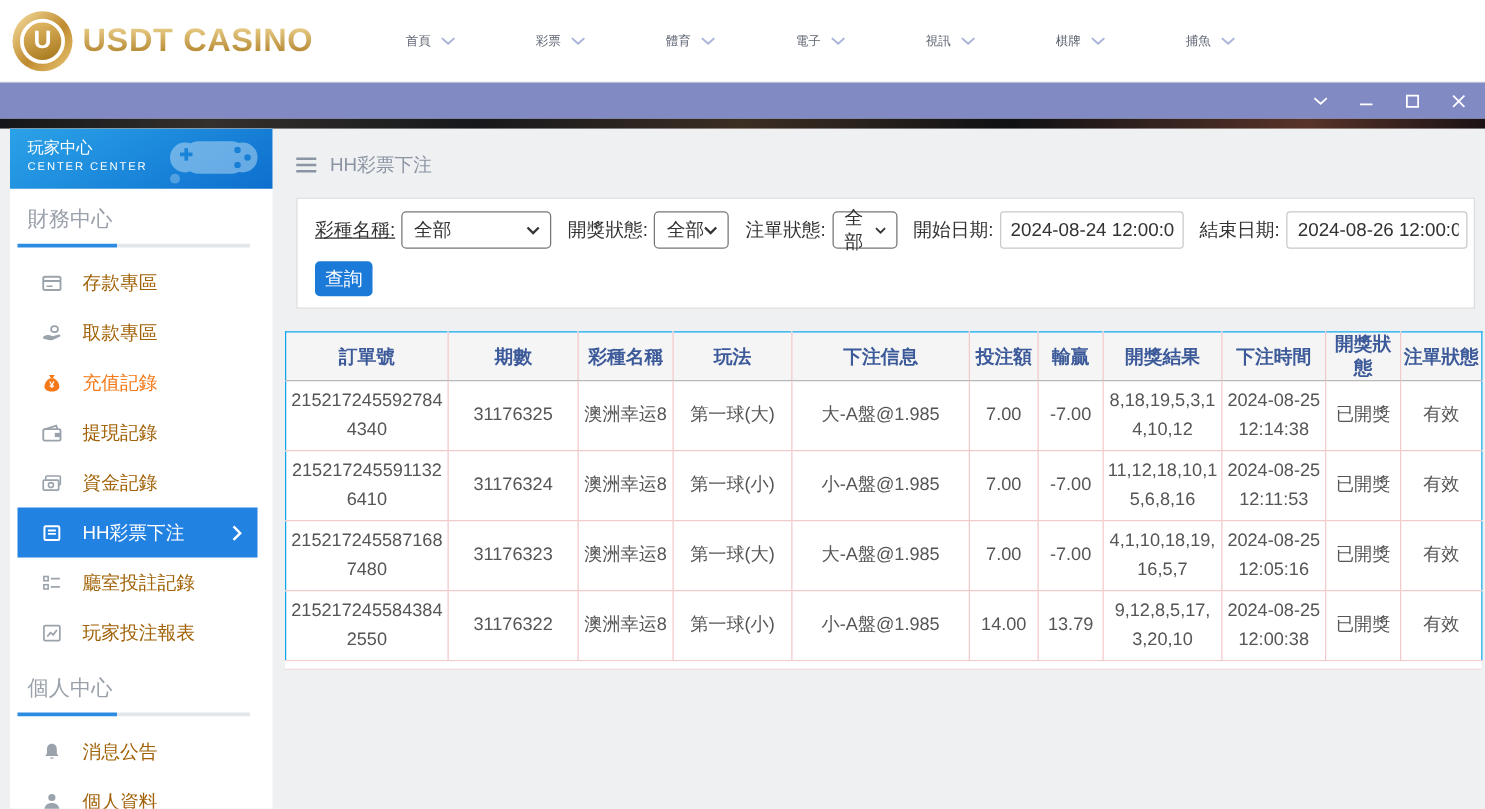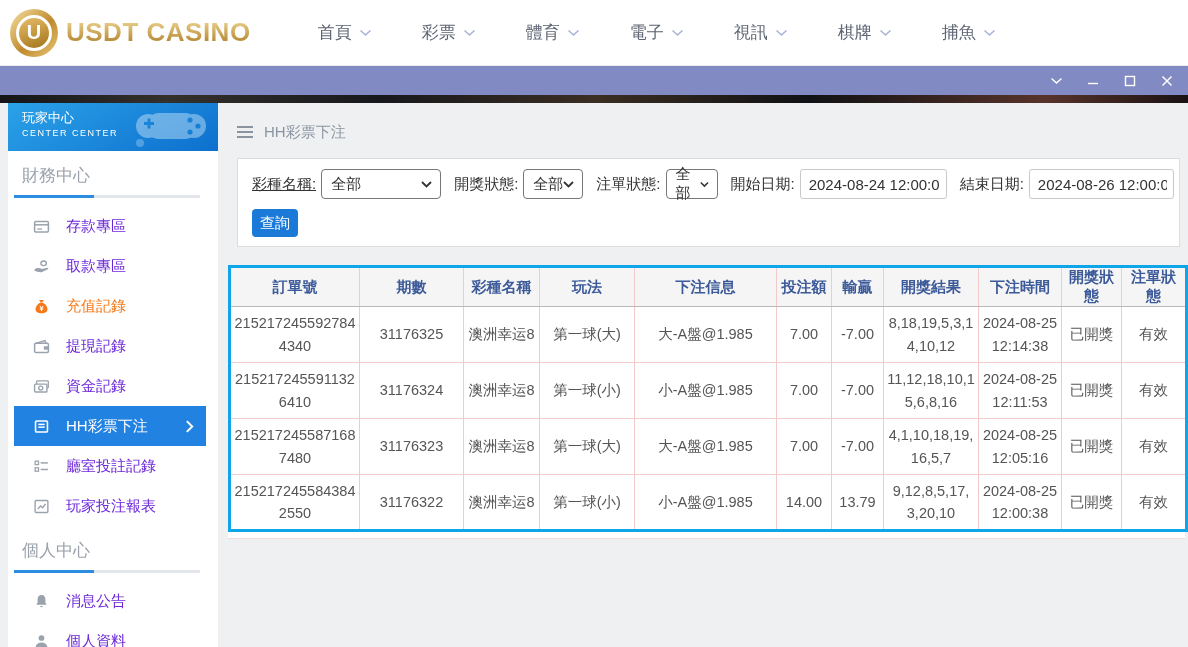--- a/index.html
+++ b/index.html
@@ -14,21 +14,21 @@
           display: flex; align-items: center; justify-content: center; flex: none; }
   .coin-inner { width: 36px; height: 36px; border-radius: 50%; border: 3px solid #fff;
           background: linear-gradient(160deg, #e7bd6b, #a37418);
           color: #fff; font-weight: 800; font-size: 20px;
           display: flex; align-items: center; justify-content: center; }
   .logo-text { font-size: 26px; font-weight: 700; letter-spacing: 0.5px;
           background: linear-gradient(180deg, #ecd28d 10%, #b3852f 85%);
           -webkit-background-clip: text; background-clip: text; color: transparent; }
   .mainmenu { display: flex; margin-left: 42px; }
   .nav-item { width: 104px; display: flex; align-items: center; justify-content: center; gap: 7px;
-          color: #5d6472; font-size: 17px; cursor: pointer; height: 66px; }
+          color: #5d6472; font-size: 10px; cursor: pointer; height: 66px; }
 
   
   .titlebar { height: 29px; background: #828ac4; display: flex; align-items: center;
           justify-content: flex-end; gap: 15px; padding-right: 10px; }
   .win-btn { width: 22px; height: 22px; display: flex; align-items: center; justify-content: center; cursor: pointer; }
 
   .darkstrip { height: 8px;
      background: linear-gradient(90deg,#141518 0%,#34302c 14%,#17181c 32%,#3b2e23 50%,#101114 68%,#58332a 88%,#1a1214 100%); }
 
   
@@ -38,21 +38,21 @@
   .sidebar { width: 210px; margin-left: 8px; background: #fff; flex: none; }
   .sb-header { height: 48px; background: linear-gradient(150deg, #2ba2e8 0%, #0d6fce 100%);
           color: #fff; padding: 6px 0 0 14px; position: relative; overflow: hidden; }
   .sb-title { font-size: 13px; }
   .sb-sub { font-size: 9px; letter-spacing: 1.5px; margin-top: 1px; }
   .gamepad { position: absolute; right: 8px; top: 4px; opacity: .45; }
   .sb-section-title { color: #9aa1ab; font-size: 17px; margin: 13px 0 0 6px; padding-left: 8px; }
   .sb-underline { height: 3px; margin: 8px 18px 8px 6px;
           background: linear-gradient(90deg, #2b8de2 0 80px, #e3e6ea 80px 100%); }
   .sb-item { height: 40px; display: flex; align-items: center; gap: 16px; padding-left: 25px;
-          color: #6d28d9; font-size: 15px; cursor: pointer; }
+          color: #a16207; font-size: 15px; cursor: pointer; }
   .sb-item .sb-icon { width: 17px; height: 17px; color: #9aa2ac; flex: none; display: flex; align-items: center; }
   .sb-item.highlight { color: #f57918; }
   .sb-item.highlight .sb-icon { color: #f57918; }
   .sb-item.selected { background: #2282e2; color: #fff; margin: 0 12px 0 6px; padding-left: 19px; }
   .sb-item.selected .sb-icon { color: #fff; }
   .sb-item .sb-chevron { margin-left: auto; margin-right: 12px; display: flex; }
 
   
   .main { flex: 1; margin-left: 10px; position: relative; }
   .breadcrumb { display: flex; align-items: center; gap: 11px; padding: 16px 0 0 9px; height: 42px;
@@ -68,21 +68,21 @@
   .date-input { height: 30px; border: 1px solid #c9c9c9; border-radius: 3px; font-size: 15px;
           color: #333; padding: 0 6px 0 8px; font-family: "Liberation Sans", sans-serif; flex: none; }
   .filter-label { margin-left: 8px; flex: none; }
   .filter-label:first-child { margin-left: 4px; text-decoration: underline; }
   .search-btn { margin: 10px 0 0 4px; width: 46px; height: 28px; background: #1b79d8; color: #fff;
           font-size: 15px; border: none; border-radius: 4px; cursor: pointer;
           font-family: "Liberation Sans", sans-serif; }
 
   
   table.bets { border-collapse: collapse; table-layout: fixed; width: 957px; margin-top: 18px;
-          background: #fff; border: 3px solid #0ea5e9; }
+          background: #fff; border: 1px solid #0ea5e9; }
   table.bets th { background: #f5f5f5; color: #3c5a99; font-weight: bold; font-size: 15px;
           height: 37px; border: 1px solid #f2caca; border-top: none; border-bottom: 1px solid #b9b9b9;
           padding: 0 2px; text-align: center; }
   table.bets td { font-size: 14.5px; color: #555; text-align: center; height: 56px;
           border: 1px solid #f2caca; padding: 2px 3px; line-height: 1.55; word-break: break-all; background: #fff; }
   table.bets th:first-child, table.bets td:first-child { border-left: none; }
   table.bets th:last-child, table.bets td:last-child { border-right: none; }
   .white-sliver { width: 957px; height: 7px; background: #fff; border-bottom: 1px solid #f0dcdc; }
 </style>
 </head>

